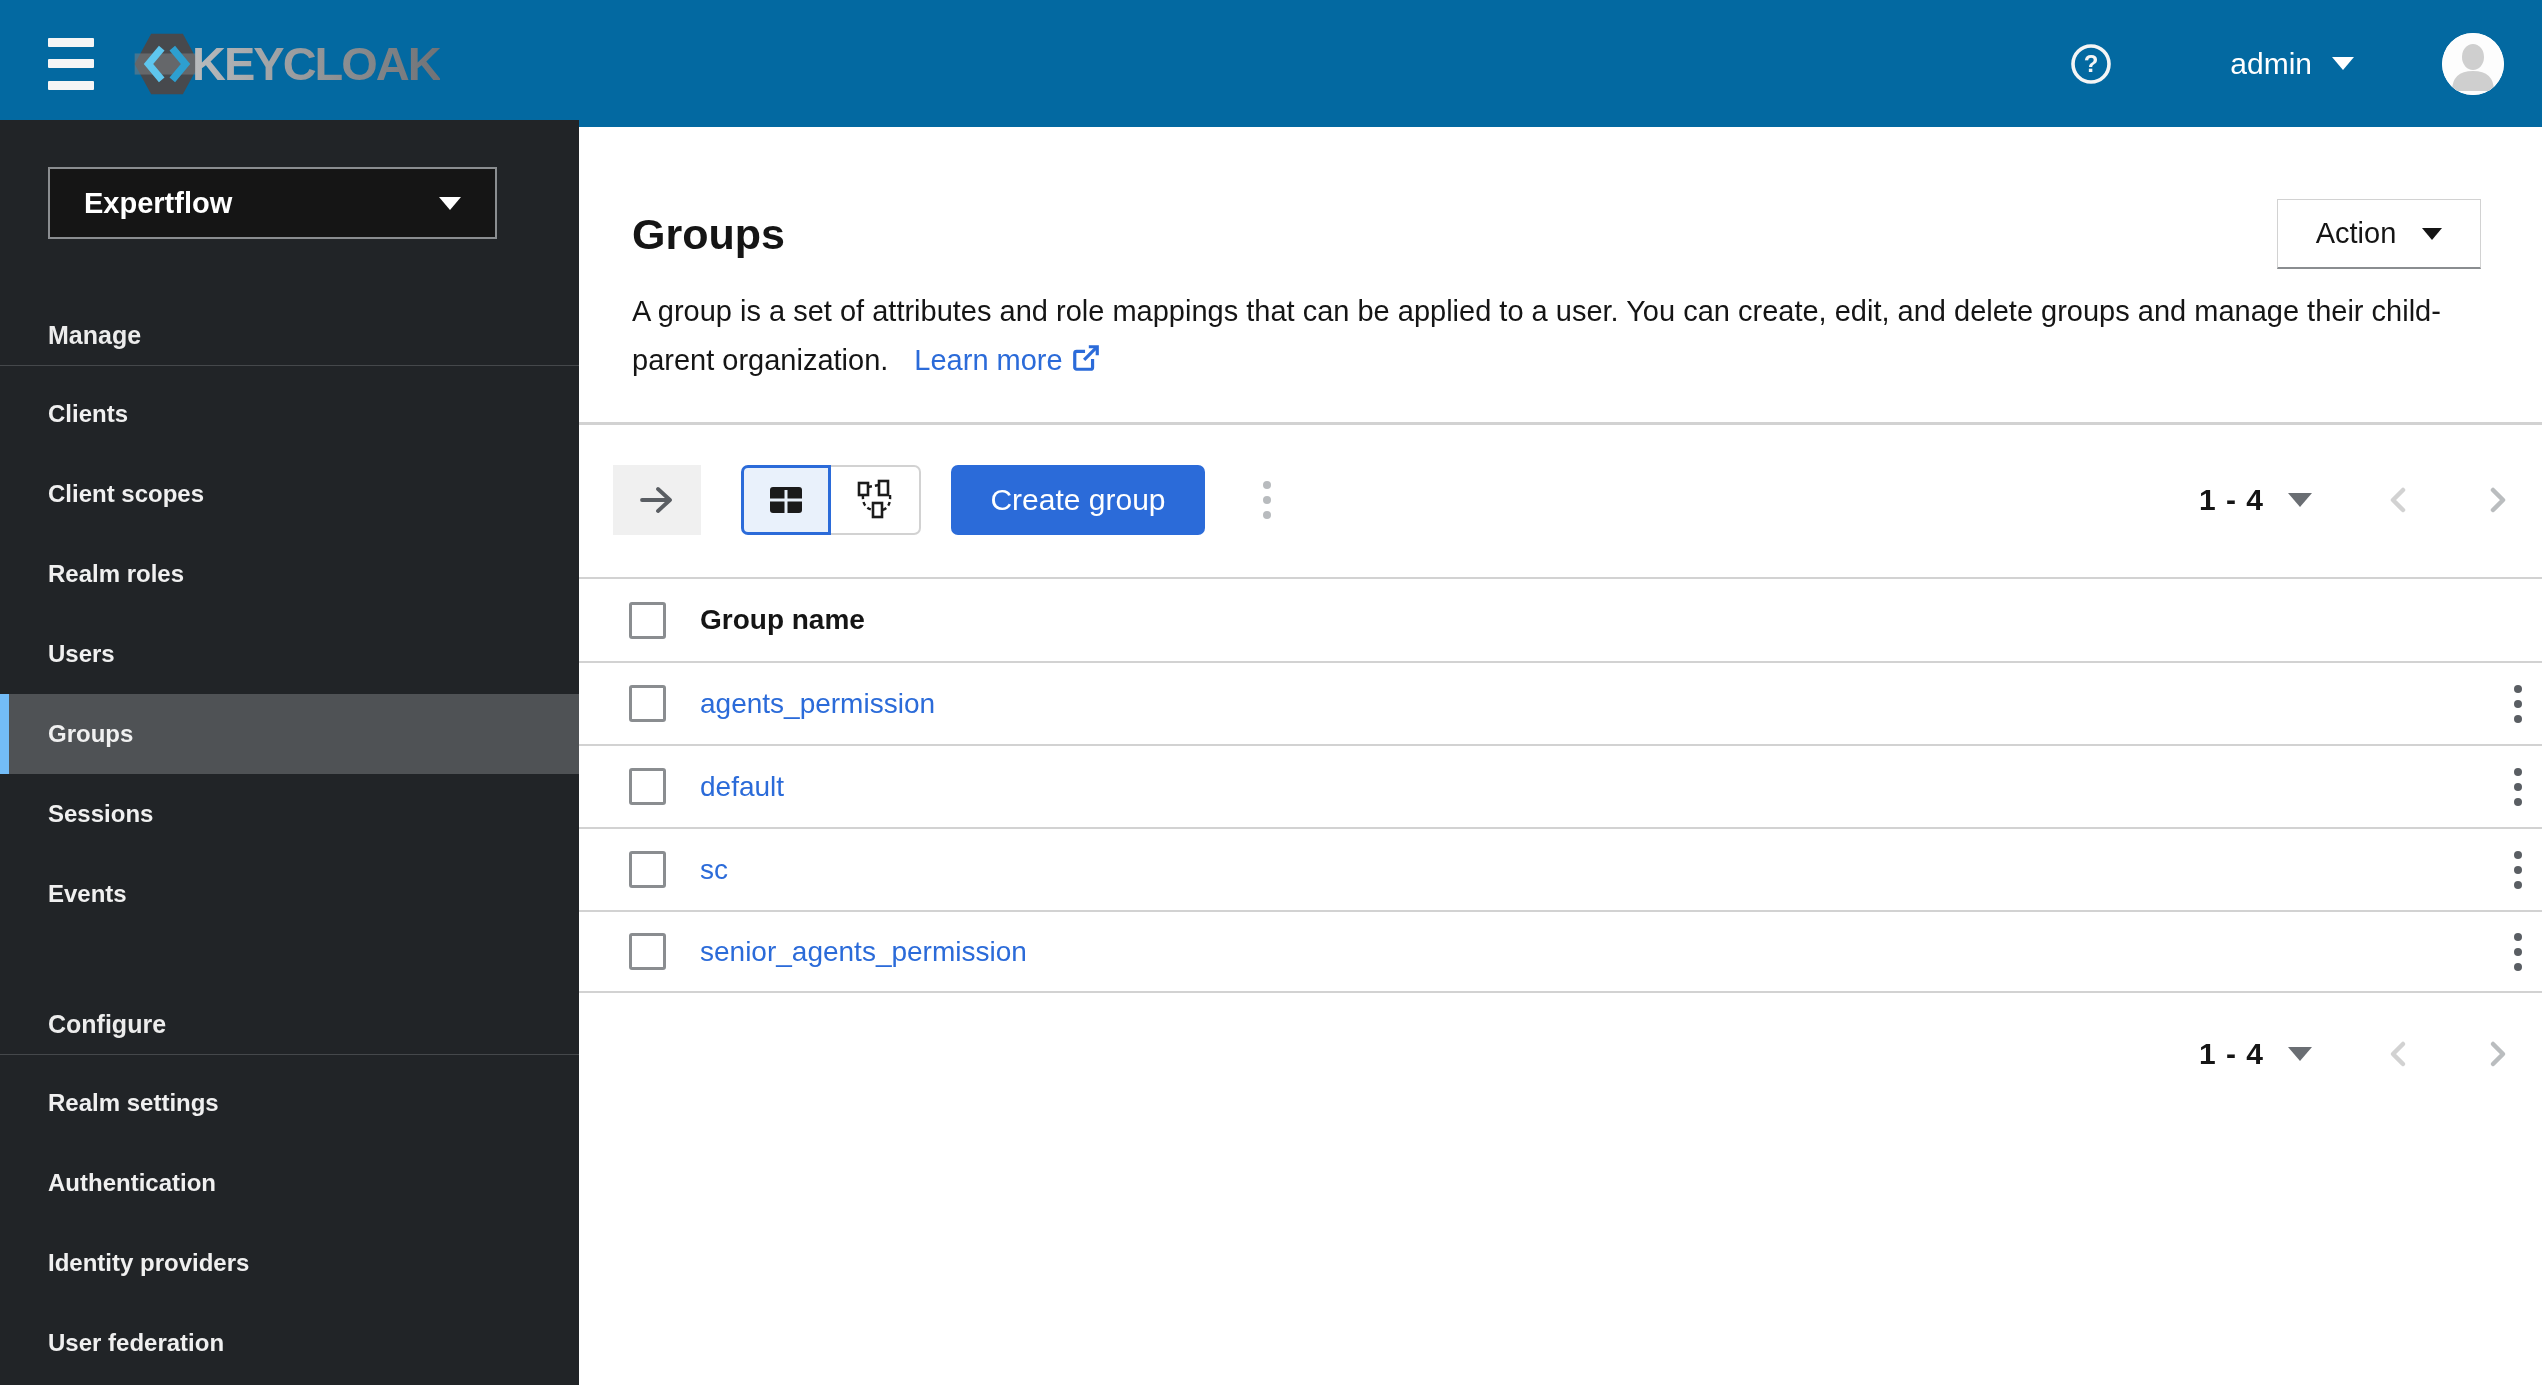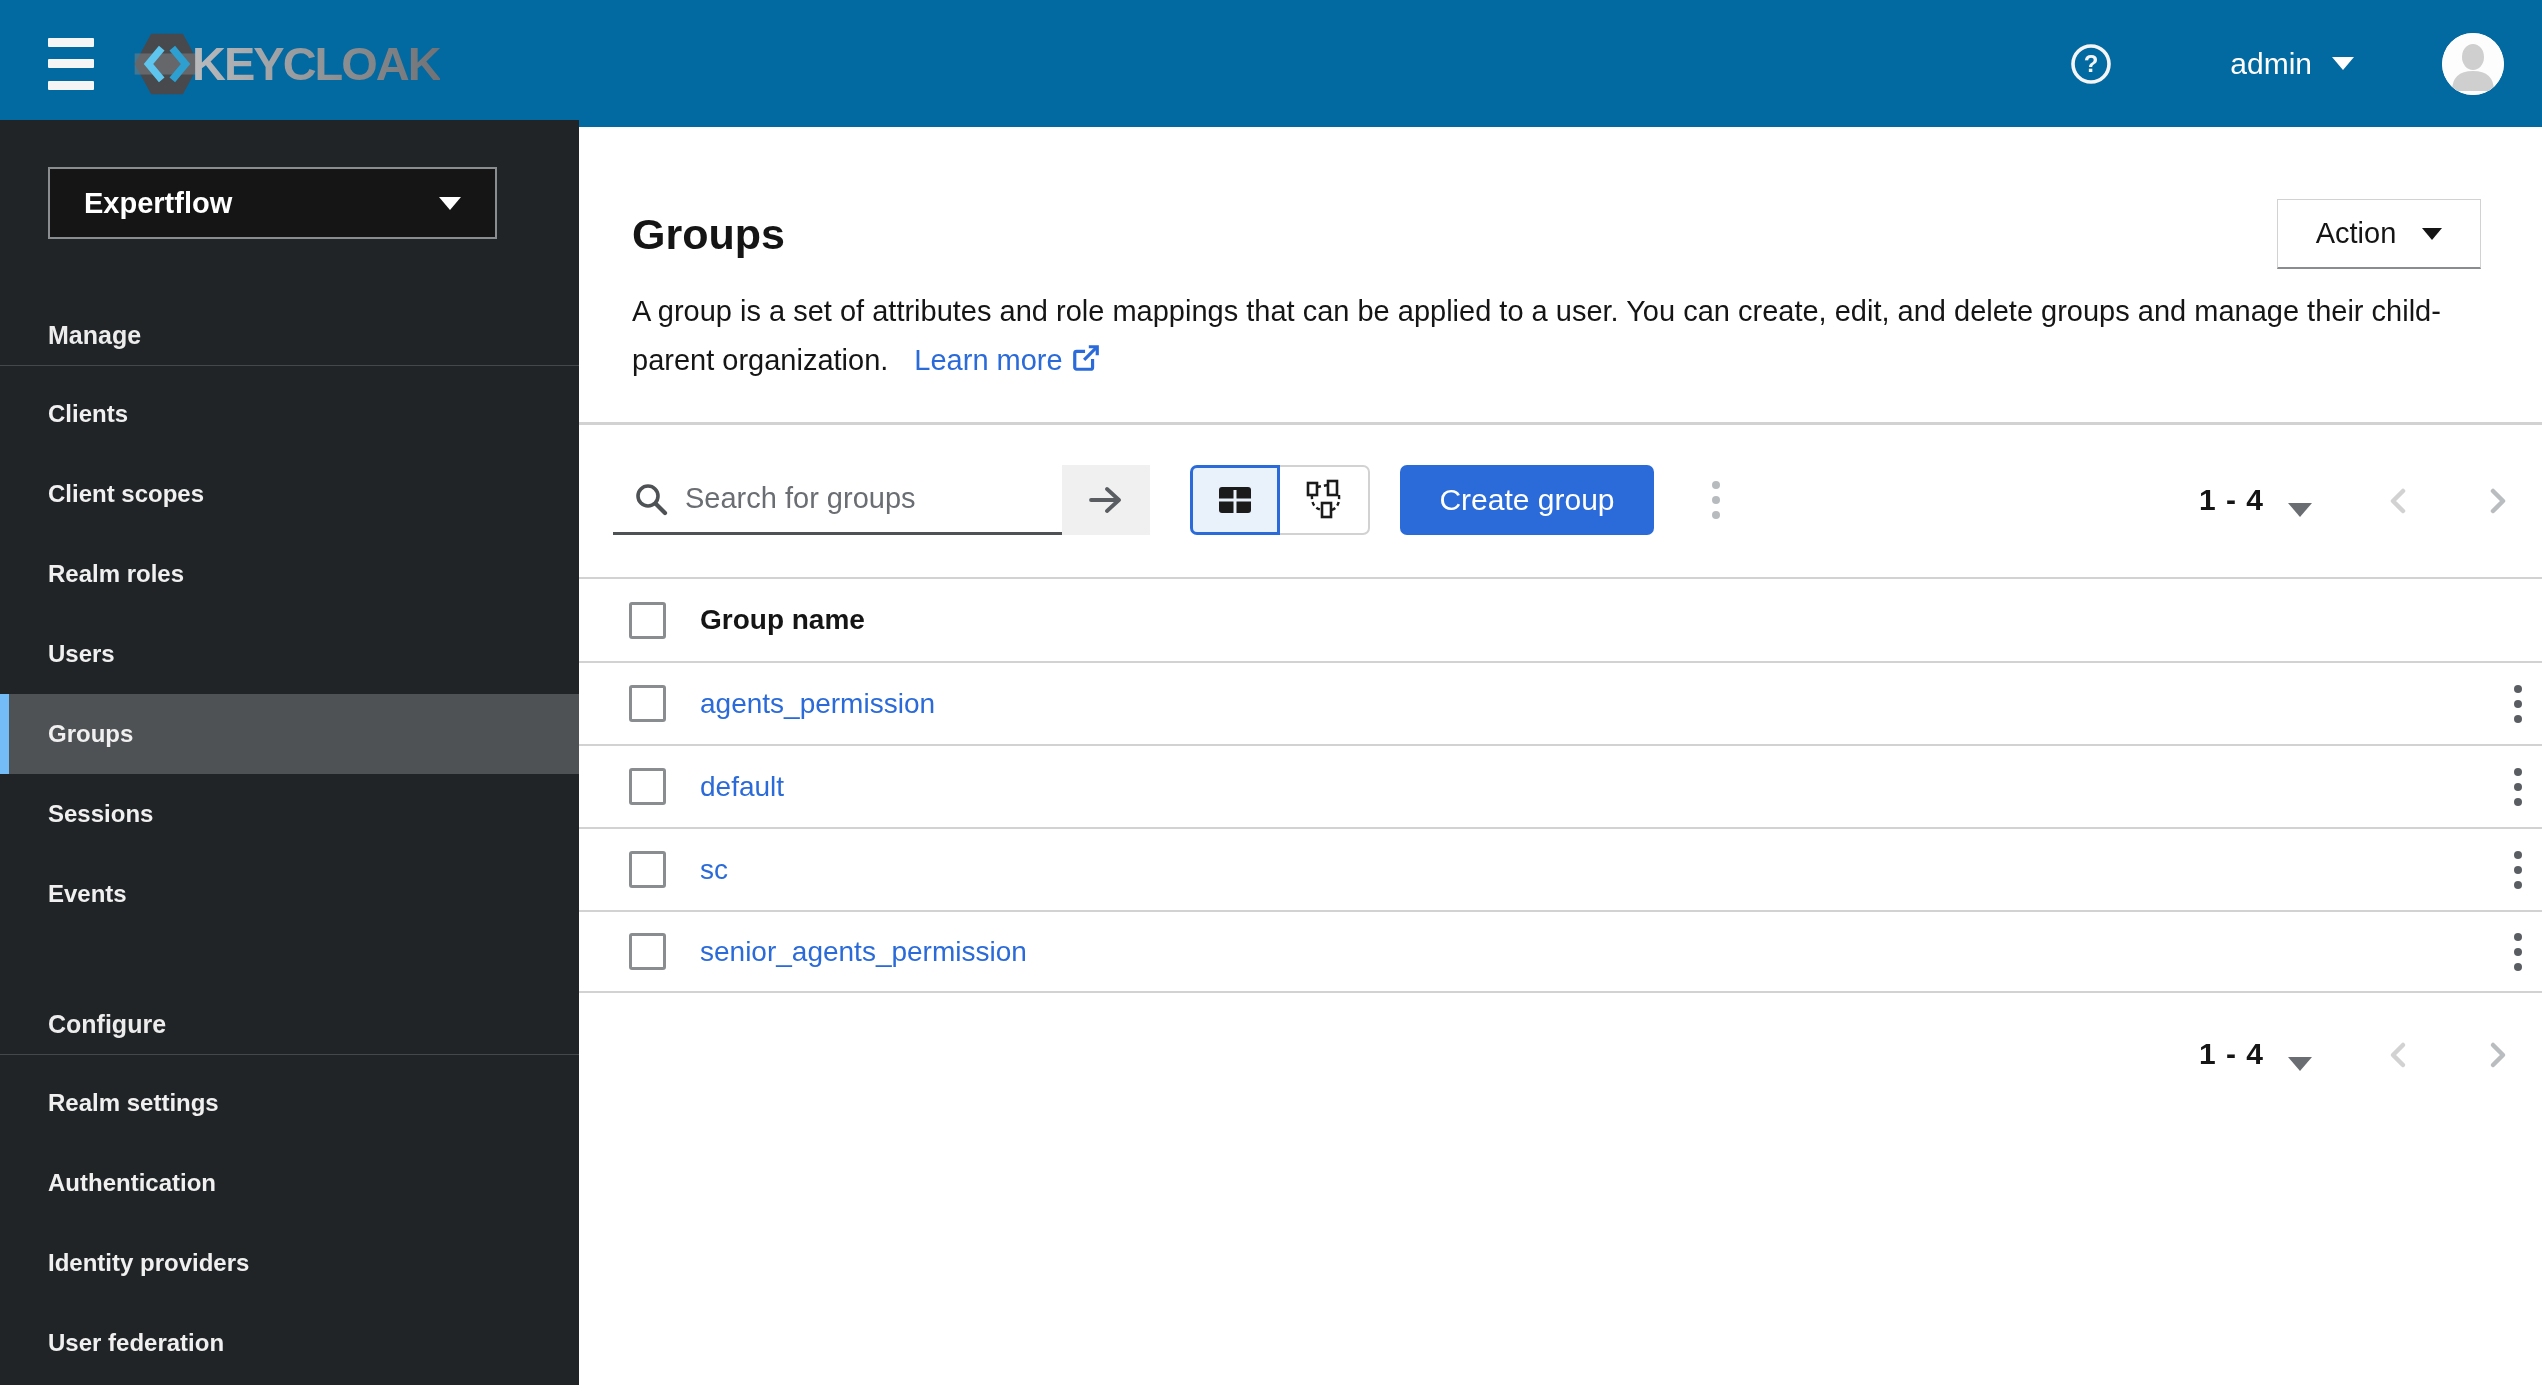--- a/index.html
+++ b/index.html
@@ -72,21 +72,21 @@
     cursor:pointer; background:#fff; border:2px solid #d2d2d2; border-radius:0 7px 7px 0; }
   .toggle-btn.selected { background:#e9f1fb; border:3px solid #2b6bd9; border-radius:7px 0 0 7px; }
   .toggle-btn + .toggle-btn { border-left:none; }
   .primary-btn { margin-left:30px; width:254px; height:70px; background:#2b6bd9; color:#fff;
     border:none; border-radius:7px; font-size:30px; cursor:pointer; font-family:inherit; }
   .kebab { background:none; border:none; cursor:pointer; display:flex; flex-direction:column;
     align-items:center; padding:6px; }
   .kebab i { width:8px; height:8px; border-radius:50%; background:#5a5e63; margin:3.5px 0; }
   .kebab.light i { background:#b8bbbe; }
   .toolbar .kebab { margin-left:52px; }
-  .pagination { margin-left:auto; display:flex; align-items:flex-end; }
+  .pagination { margin-left:auto; display:flex; align-items:center; }
   .pag-range { font-size:30px; font-weight:700; color:#151515; letter-spacing:1px; }
   .pag-caret { width:0; height:0; border-left:12px solid transparent; border-right:12px solid transparent;
     border-top:14px solid #6a6e73; margin-left:24px; cursor:pointer; }
   .pag-btn { background:none; border:none; cursor:pointer; display:flex; margin-left:72px; }
 
   
   .grid { margin-top:42px; }
   .grid-row { display:flex; align-items:center; height:83px; border-top:2px solid #d2d2d2; }
   .grid-row.head { height:84px; }
   .grid-row:last-of-type { border-bottom:2px solid #d2d2d2; }
@@ -219,27 +219,20 @@
               <polyline points="19,4 28,4 28,13" fill="none" stroke="#2b6bd9" stroke-width="3.4"></polyline>
               <line x1="14" y1="18" x2="27" y2="5" stroke="#2b6bd9" stroke-width="3.4"></line>
             </svg></span></a>
     </p>
   </section>
 
   <div class="section-divider"></div>
 
   <div class="toolbar">
     <div class="search-group">
-      <div class="search-box">
-        <svg width="36" height="36" viewBox="0 0 36 36">
-          <circle cx="15" cy="15" r="10" fill="none" stroke="#4f5255" stroke-width="3.6"></circle>
-          <line x1="23" y1="23" x2="32" y2="32" stroke="#4f5255" stroke-width="4.2" stroke-linecap="round"></line>
-        </svg>
-        <input class="search-input" type="text" placeholder="Search for groups" style="">
-      </div>
       <button class="search-go">
         <svg width="40" height="36" viewBox="0 0 40 36">
           <line x1="5" y1="18" x2="32" y2="18" stroke="#5a5e63" stroke-width="3.8" stroke-linecap="round"></line>
           <polyline points="21,7 33,18 21,29" fill="none" stroke="#5a5e63" stroke-width="3.8" stroke-linecap="round" stroke-linejoin="round"></polyline>
         </svg>
       </button>
     </div>
 
     <div class="toggle-group">
       <div class="toggle-btn selected">

